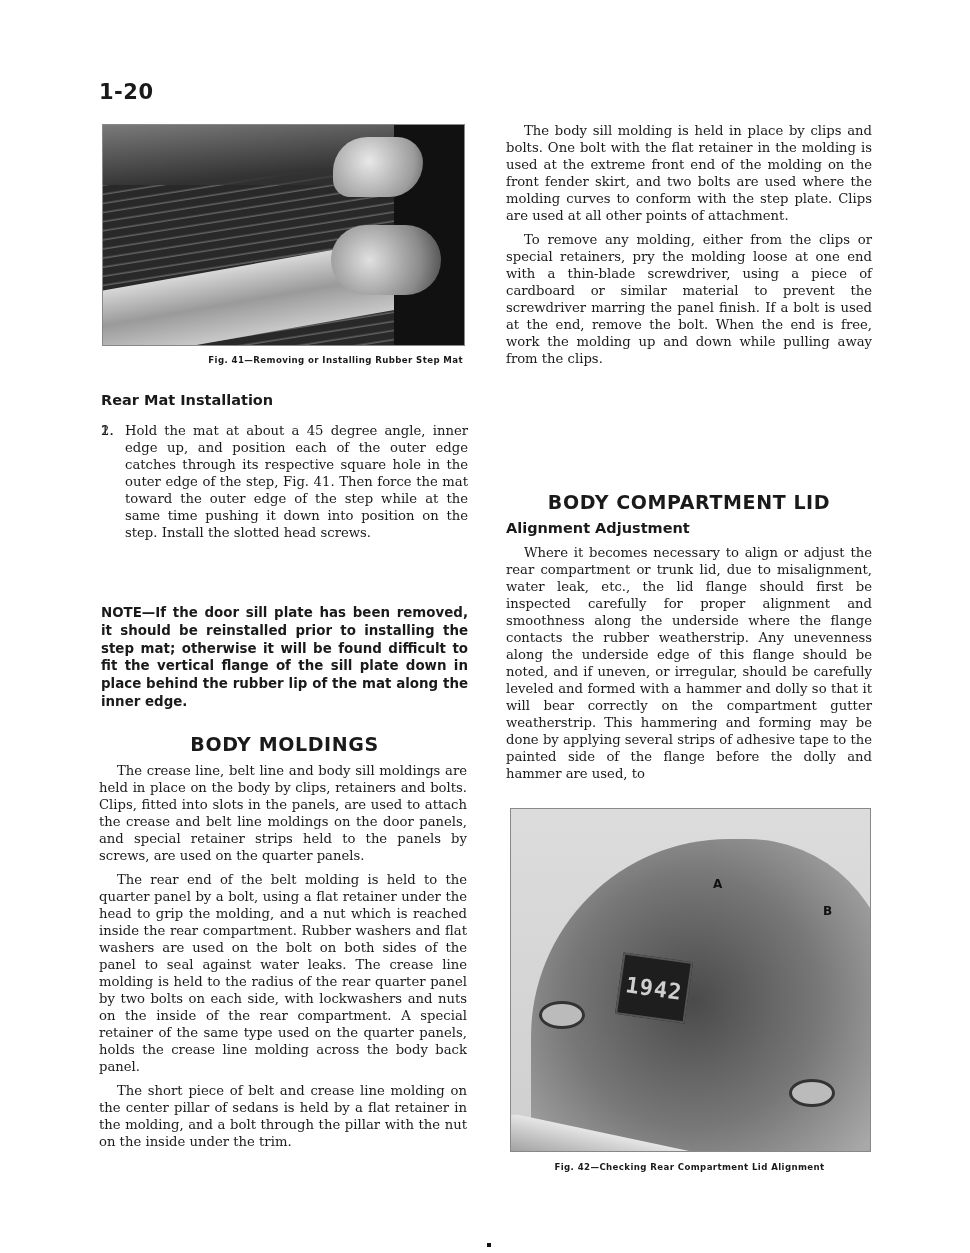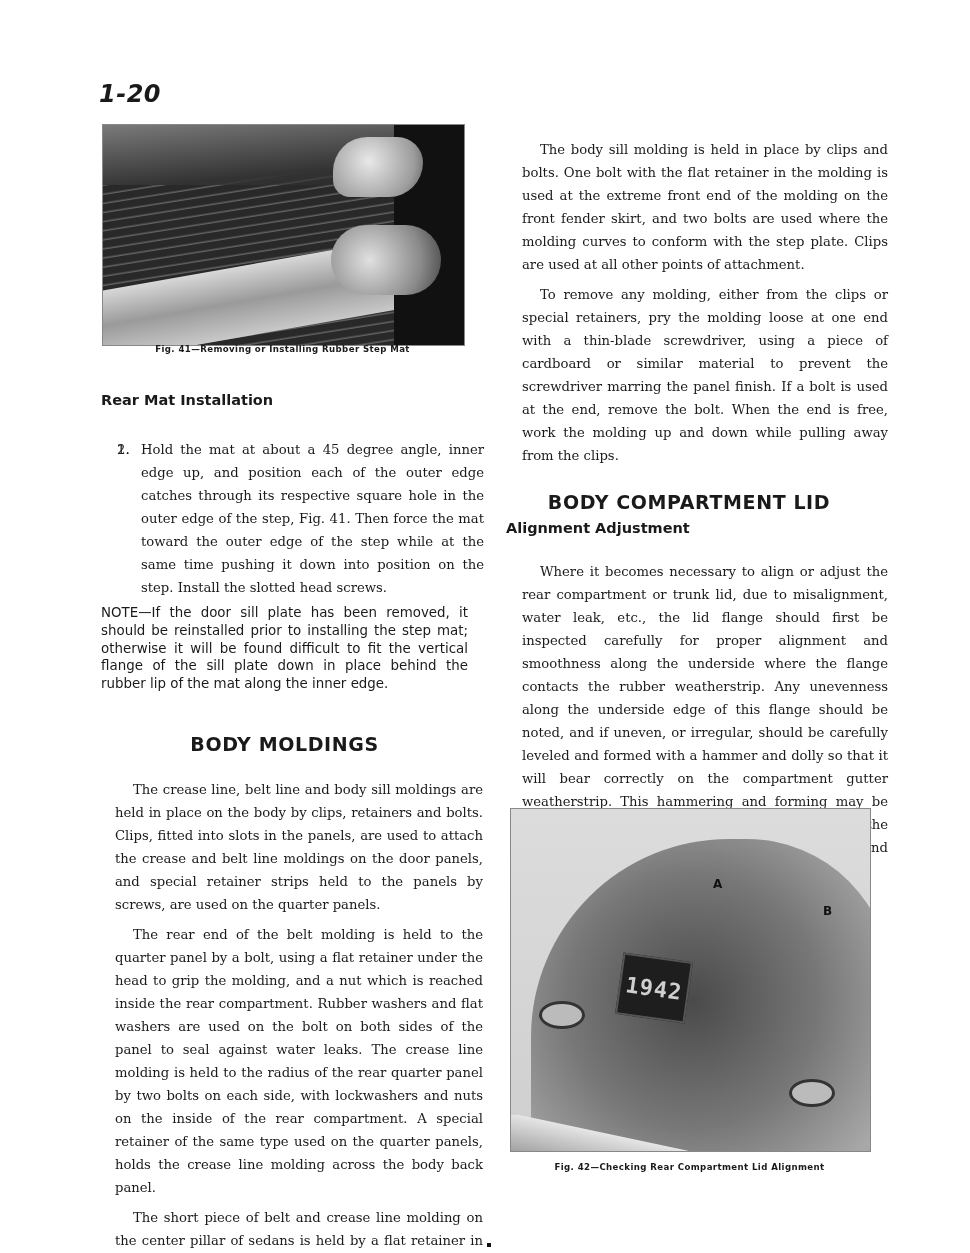--- a/index.html
+++ b/index.html
@@ -1,24 +1,24 @@
 <!DOCTYPE html>
 <html><head>
   <meta charset="utf-8">
   <style>
     html, body { margin: 0; padding: 0; background: #ffffff; }
     body { width: 970px; height: 1253px; position: relative; overflow: hidden; color: #1a1a1a; }
     .page-num {
       position: absolute; left: 99px; top: 80px;
-      font-family: "DejaVu Sans", sans-serif; font-weight: bold; font-style: italic;
-      font-size: 24px; letter-spacing: 0.5px;
+      font-family: "DejaVu Sans", sans-serif; font-weight: bold; 
+      font-size: 21px; letter-spacing: 0.5px;
     }
     .body-text {
-      font-family: "DejaVu Serif", serif; font-size: 13.2px; line-height: 23px;
-      text-align: justify; margin: 16px;
+      font-family: "DejaVu Serif", serif; font-size: 13.2px; line-height: 17px;
+      text-align: justify; margin: 0;
     }
     .para { text-indent: 18px; margin: 0 0 7px 0; }
     .figure-photo {
       position: absolute; background: #1c1c1c; overflow: hidden;
       border: 1px solid #888;
     }
     .caption {
       position: absolute; font-family: "DejaVu Sans", sans-serif; font-weight: bold;
       font-size: 8.6px; text-align: center; letter-spacing: 0.4px;
     }
@@ -27,21 +27,21 @@
       font-size: 14.5px;
     }
     .section-head {
       position: absolute; font-family: "DejaVu Sans", sans-serif; font-weight: bold;
       font-size: 19px; text-align: center; letter-spacing: 0.6px;
     }
     ol.steps { list-style: none; margin: 0; padding: 0; }
     ol.steps li { position: relative; padding-left: 24px; margin-bottom: 7px; }
     ol.steps li .num { position: absolute; left: 0; top: 0; }
     .note {
-      position: absolute; font-family: "DejaVu Sans", sans-serif; font-weight: normal;
+      position: absolute; font-family: "DejaVu Sans", sans-serif; font-weight: bold;
       font-size: 13.4px; line-height: 17.8px; text-align: justify;
     }
     .block { position: absolute; }
     .bottom-dot { position: absolute; left: 487px; top: 1243px; width: 4px; height: 4px; background: #111; }
     
     .mat-ribs {
       position: absolute; left: 0; top: 0; width: 100%; height: 100%;
       background: repeating-linear-gradient(-9deg, #2a2a2a 0px, #2a2a2a 6px, #6a6a6a 7px, #2a2a2a 9px);
       opacity: 0.9;
     }
@@ -75,21 +75,21 @@
 <div class="page-num">1-20</div>
 
 <div class="figure-photo" style="left:102px; top:124px; width:361px; height:220px;">
   <div class="mat-ribs"></div>
   <div class="mat-top"></div>
   <div class="sill-strip"></div>
   <div class="dark-right"></div>
   <div class="hand1"></div>
   <div class="hand2"></div>
 </div>
-<div class="caption" style="left:102px; top:344px; width:361px;">Fig. 41—Removing or Installing Rubber Step Mat</div>
+<div class="caption" style="left:102px; top:355px; width:361px;text-align:right;">Fig. 41—Removing or Installing Rubber Step Mat</div>
 
 <div class="subhead" style="left:101px; top:392px;">Rear Mat Installation</div>
 
 <div class="block body-text" style="left:101px; top:415px; width:367px;">
   <ol class="steps">
     <li>
       <span class="num">1.</span>
     </li>
     <li>
       <span class="num">2.</span>

